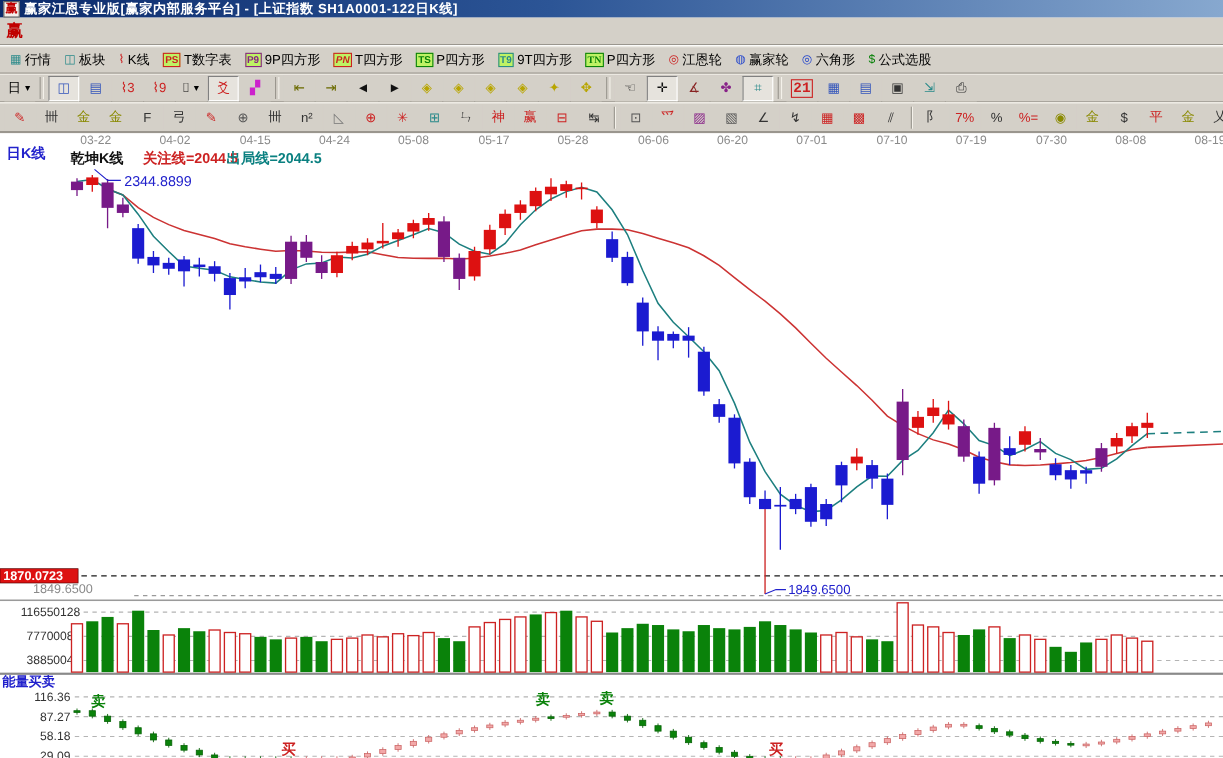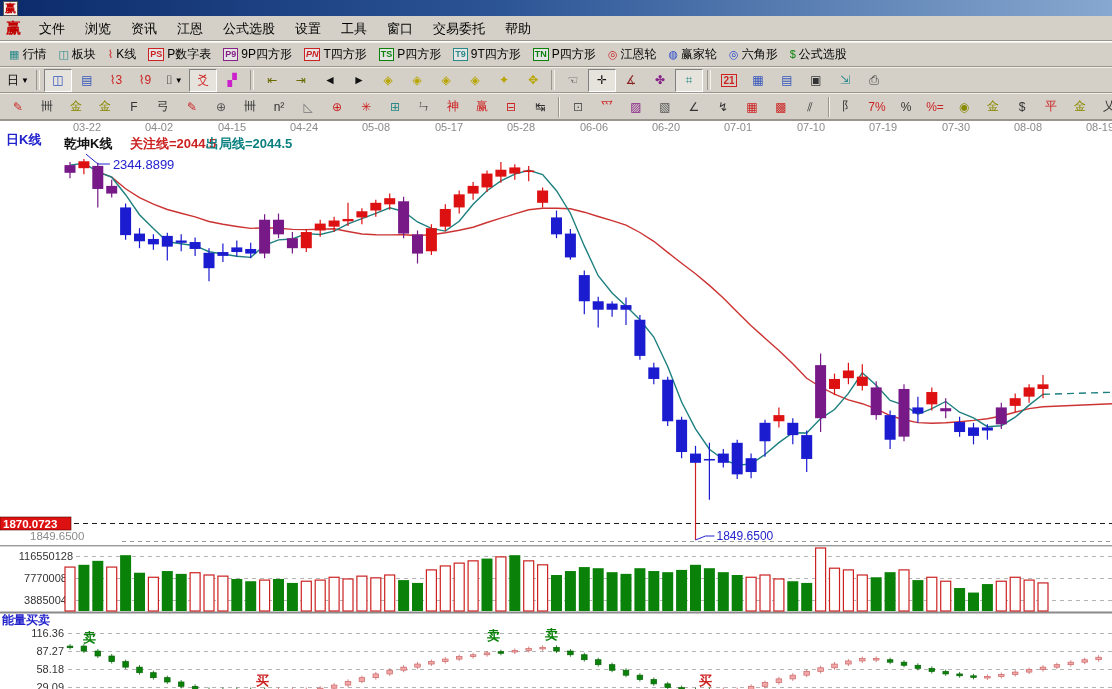--- a/index.html
+++ b/index.html
@@ -16,77 +16,77 @@
     box-shadow:inset 0 -1px 0 #9a968e;}
   .mlogo{color:#c00000;font-weight:bold;font-size:15px;padding:0 8px 0 6px;}
   .menu-item{font-size:13px;color:#000;padding:3px 10px;cursor:default;}
   
   .toolbar{background:#d4d0c8;display:flex;align-items:center;box-shadow:inset 0 1px 0 #f2efe9, inset 0 -1px 0 #9a968e;}
   .t1{height:25px;gap:2px;padding-left:4px;}
   .t2{height:26px;gap:1px;padding-left:4px;}
   .t3{height:27px;gap:1px;padding-left:4px;}
   .tb-item{display:inline-flex;align-items:center;gap:3px;padding:1px 5px;font-size:12px;color:#000;cursor:default;}
   .tb-ico{font-size:11px;line-height:13px;}
-  .tb-box{font-size:9px;font-weight:bold;border:1px solid;padding:0 1px;line-height:11px;background:#e5e5e5;}
+  .tb-box{font-size:9px;font-weight:bold;border:1px solid;padding:0 1px;line-height:11px;background:#bef264;}
   .tbtn{display:inline-flex;align-items:center;justify-content:center;min-width:22px;height:21px;
     font-size:12px;border:1px solid #d4d0c8;background:#d4d0c8;cursor:default;padding:0 2px;}
   .tbtn.pressed{border-top:1px solid #808080;border-left:1px solid #808080;border-bottom:1px solid #fff;
     border-right:1px solid #fff;background:#e6e3dd;}
   .tbtn .arrow{font-size:8px;margin-left:2px;color:#000;}
   .vsep{width:2px;height:20px;margin:0 3px;border-left:1px solid #9a968e;border-right:1px solid #f4f1ea;}
   
   .chartwrap{width:1112px;height:570px;background:#ffffff;border-top:1px solid #9a968e;}
   svg text{font-family:"Liberation Sans","DejaVu Sans",sans-serif;}
 </style>
 </head>
 <body>
 
 <div id="app">
   <div class="titlebar">
     <span class="tlogo">赢</span>
+    <span class="ttext">赢家江恩专业版[赢家内部服务平台] - [上证指数  SH1A0001-122日K线]</span>
   </div>
   <div class="menubar">
     <span class="mlogo">赢</span>
-    <nav id="menus"><span class="menu-item">文件</span><span class="menu-item">浏览</span><span class="menu-item">资讯</span><span class="menu-item">江恩</span><span class="menu-item">公式选股</span><span class="menu-item">设置</span><span class="menu-item">工具</span><span class="menu-item">窗口</span><span class="menu-item">交易委托</span><span class="menu-item">帮助</span></nav>
   </div>
   <div class="toolbar t1" id="toolbar-market">
       <span class="tb-item">
         <span class="tb-ico" style="color: rgb(42, 138, 138);">▦</span>
         <span>行情</span>
       </span>
       <span class="tb-item">
         <span class="tb-ico" style="color: rgb(42, 138, 138);">◫</span>
         <span>板块</span>
       </span>
       <span class="tb-item">
         <span class="tb-ico" style="color: rgb(204, 34, 34);">⌇</span>
         <span>K线</span>
       </span>
       <span class="tb-item">
         <span class="tb-box" style="border-color: rgb(204, 34, 34); color: rgb(204, 34, 34);">PS</span>
-        <span>P数字表</span>
+        <span>T数字表</span>
       </span>
       <span class="tb-item">
         <span class="tb-box" style="border-color: rgb(136, 34, 136); color: rgb(136, 34, 136);">P9</span>
         <span>9P四方形</span>
       </span>
       <span class="tb-item">
         <span class="tb-box" style="border-color: rgb(204, 34, 34); color: rgb(204, 34, 34); font-style: italic;">PN</span>
         <span>T四方形</span>
       </span>
       <span class="tb-item">
         <span class="tb-box" style="border-color: rgb(10, 130, 10); color: rgb(10, 130, 10);">TS</span>
         <span>P四方形</span>
       </span>
       <span class="tb-item">
         <span class="tb-box" style="border-color: rgb(42, 138, 138); color: rgb(42, 138, 138);">T9</span>
         <span>9T四方形</span>
       </span>
       <span class="tb-item">
-        <span class="tb-box" style="border-color: rgb(10, 130, 10); color: rgb(10, 130, 10);">TN</span>
+        <span class="tb-box" style="border-color: rgb(10, 130, 10); color: rgb(10, 130, 10); font-family: Liberation Serif, serif;">TN</span>
         <span>P四方形</span>
       </span>
       <span class="tb-item">
         <span class="tb-ico" style="color: rgb(204, 34, 34);">◎</span>
         <span>江恩轮</span>
       </span>
       <span class="tb-item">
         <span class="tb-ico" style="color: rgb(34, 68, 204);">◍</span>
         <span>赢家轮</span>
       </span>
@@ -169,21 +169,21 @@
         <span style="color: rgb(136, 34, 34);">∡</span>
       </span>
       <span class="tbtn">
         <span style="color: rgb(136, 34, 136);">✤</span>
       </span>
       <span class="tbtn pressed">
         <span style="color: rgb(42, 138, 138);">⌗</span>
       </span>
       <span class="vsep"></span>
       <span class="tbtn">
-        <span style="color: rgb(204, 34, 34); border: 1px solid rgb(204, 34, 34); font-size: 10px; font-weight: bold; padding: 0px 1px;">21</span>
+        <span style="color: rgb(204, 34, 34); border: 1px solid rgb(204, 34, 34); font-size: 13px; font-weight: bold; padding: 0px 1px; font-family: Liberation Mono, monospace;">21</span>
       </span>
       <span class="tbtn">
         <span style="color: rgb(51, 85, 187);">▦</span>
       </span>
       <span class="tbtn">
         <span style="color: rgb(51, 85, 187);">▤</span>
       </span>
       <span class="tbtn">
         <span style="color: rgb(51, 51, 51);">▣</span>
       </span>

